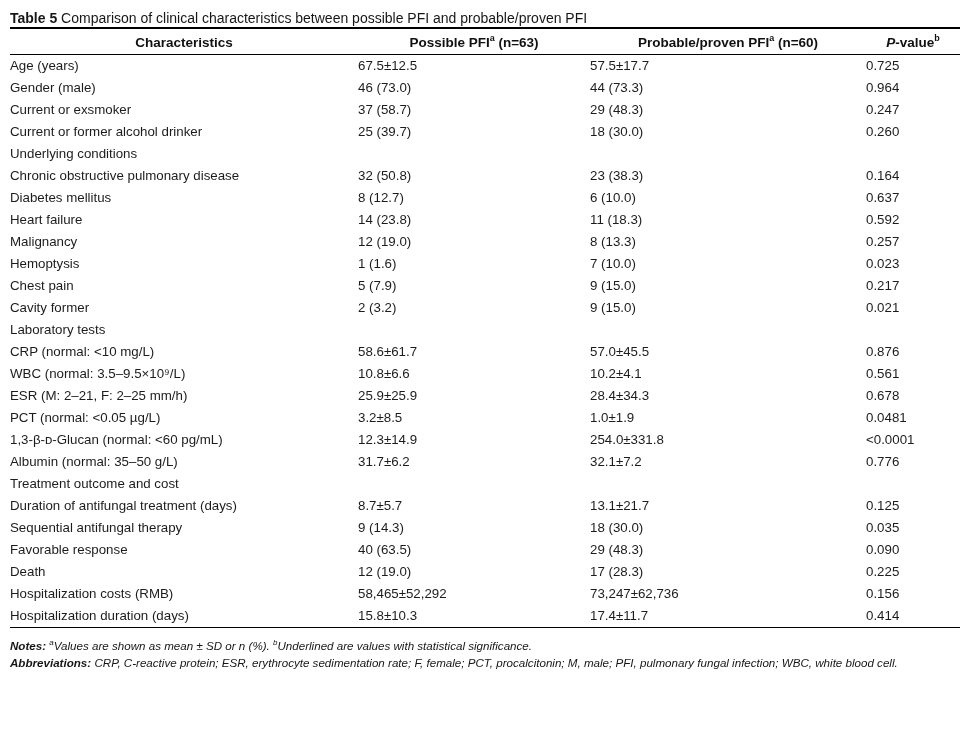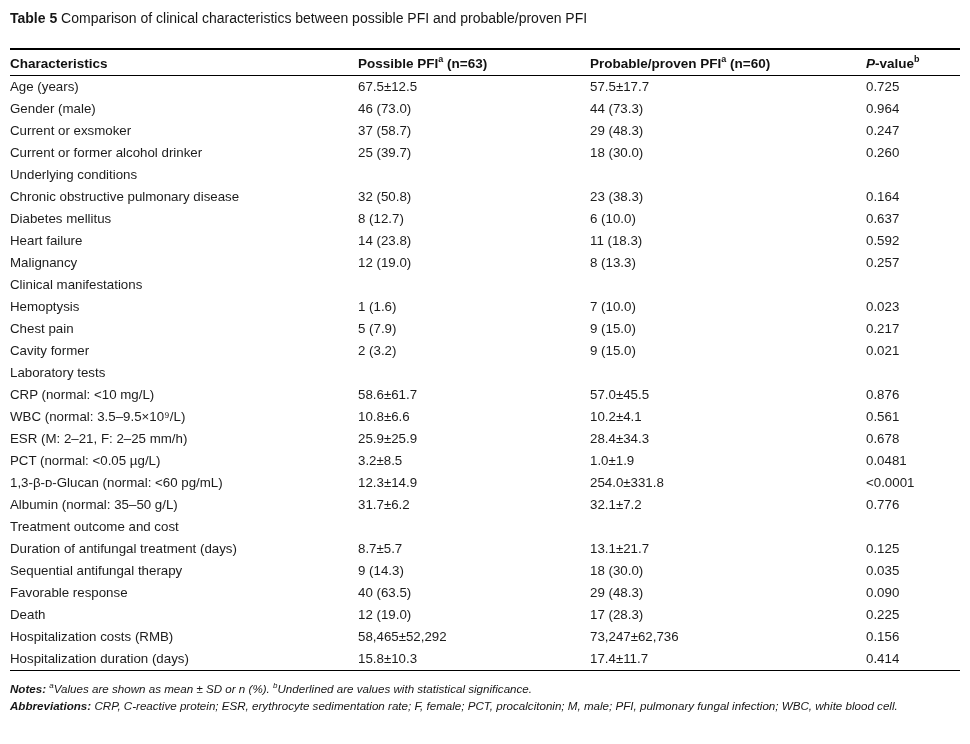--- a/index.html
+++ b/index.html
@@ -8,39 +8,39 @@
     width: 970px; height: 744px;
     font-family: "Liberation Sans", sans-serif;
     color: #1c1c1c;
     overflow: hidden;
   }
   .page { padding: 9px 10px 0 10px; }
 
   .title {
     font-size: 14px;
     line-height: 18px;
-    margin-bottom: 21px;
+    margin-bottom: 0;
     color: #161616;
   }
   .title .tlabel { font-weight: bold; }
 
   table.clin {
     width: 950px;
     border-collapse: collapse;
     table-layout: fixed;
     border-top: 2.6px solid #000;
     border-bottom: 1.7px solid #000;
   }
   col.c1 { width: 348px; }
   col.c2 { width: 232px; }
   col.c3 { width: 276px; }
   col.c4 { width: 94px; }
 
   thead th {
-    text-align: left;
+    text-align: center;
     font-weight: bold;
     font-size: 13.5px;
     height: 26px;
     vertical-align: middle;
     border-bottom: 1.7px solid #000;
     padding: 0;
     color: #111;
   }
   thead th sup { font-size: 9px; }
 
@@ -143,23 +143,20 @@
           <td>11 (18.3)</td>
           <td><span>0.592</span></td>
         </tr>
         <tr>
           <td>Malignancy</td>
           <td>12 (19.0)</td>
           <td>8 (13.3)</td>
           <td><span>0.257</span></td>
         </tr>
         <tr>
-          <td colspan="4" class="section-cell">Clinical manifestations</td>
-        </tr>
-        <tr>
           <td>Hemoptysis</td>
           <td>1 (1.6)</td>
           <td>7 (10.0)</td>
           <td><span class="sig">0.023</span></td>
         </tr>
         <tr>
           <td>Chest pain</td>
           <td>5 (7.9)</td>
           <td>9 (15.0)</td>
           <td><span>0.217</span></td>

